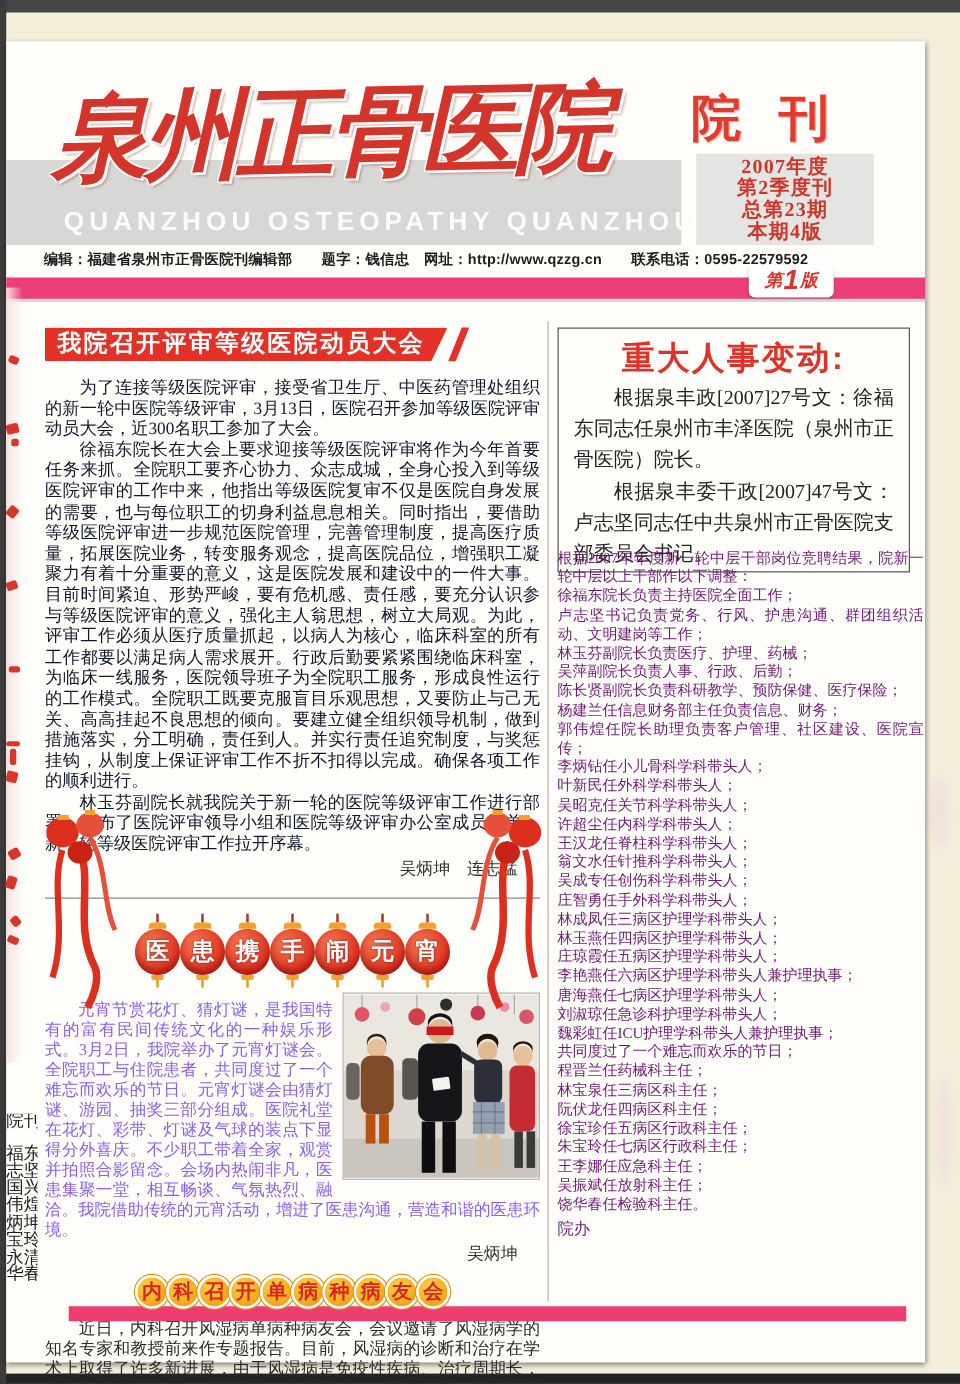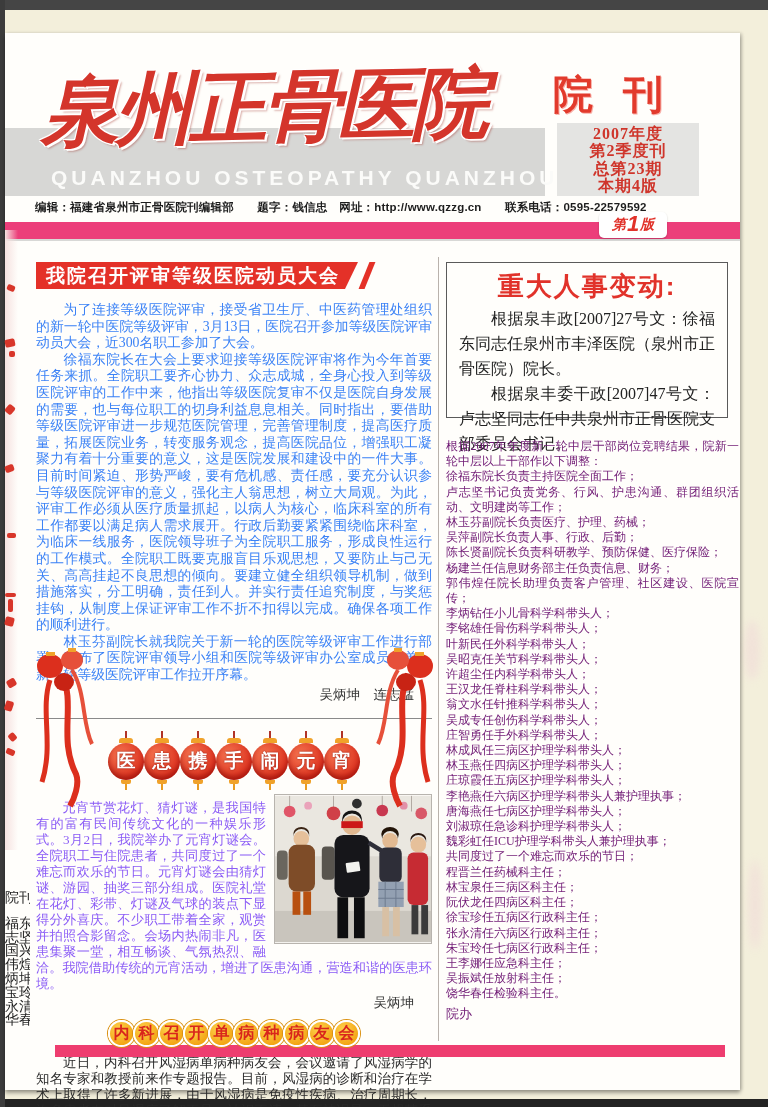--- a/index.html
+++ b/index.html
@@ -34,36 +34,36 @@
             border-bottom:2px solid #d8d8d6;}
   .page-badge{position:absolute;left:594px;top:179px;width:68px;height:26px;background:#fff;
             border-radius:5px;display:flex;align-items:center;justify-content:center;
             font-family:"Liberation Sans",sans-serif;font-style:italic;font-weight:bold;color:#e1322a;
             box-shadow:0 1px 2px rgba(0,0,0,.2);}
   .page-badge .sm{font-size:14px;} .page-badge .big{font-size:22px;margin:0 1px;position:relative;top:-1px;}
 
   
   .col-divider{position:absolute;left:433px;top:224px;width:1px;height:784px;background:#b9b2ac;}
   .left-col{position:absolute;left:31px;top:229px;width:396px;}
-  .right-box{position:absolute;left:441px;top:229px;width:282px;height:156px;border:1px solid #5a5a5a;
+  .right-box{position:absolute;left:441px;top:229px;width:282px;height:196px;border:1px solid #5a5a5a;
             box-sizing:border-box;padding:4px 12px 0 12px;}
   .right-box h2{margin:2px 0 2px 0;text-align:center;font-family:"Liberation Sans",sans-serif;
             font-size:26px;letter-spacing:2px;color:#e1322a;}
   .right-box p{margin:0;font-size:16px;line-height:25px;text-indent:2em;color:#222;text-align:justify;}
   .right-list{position:absolute;left:441px;top:406px;width:293px;font-size:12px;line-height:15.2px;color:#701a75;}
   .right-list div{text-align:justify;}
   .right-byline{margin-top:4px;text-align:right;padding-right:30px;font-size:13px;}
 
   
   .t-banner{position:relative;width:322px;height:27px;background:#e43128;
             clip-path:polygon(0 0,100% 0,calc(100% - 13px) 100%,0 100%);}
   .t-banner span{display:block;padding-left:10px;line-height:27px;color:#fff;
             font-family:"Liberation Sans",sans-serif;font-weight:bold;font-size:19px;letter-spacing:2px;white-space:nowrap;}
   .t-slash{position:absolute;left:328px;top:0;width:6px;height:27px;background:#e43128;transform:skewX(-22deg);}
-  .body-text{margin-top:13px;font-size:13.8px;line-height:16.6px;text-align:justify;color:#3b82f6;}
+  .body-text{margin-top:13px;font-size:13.8px;line-height:16.6px;text-align:justify;color:#0f172a;}
   .body-text p{margin:0;text-indent:2em;}
   .byline{margin-top:2px;text-align:right;padding-right:18px;font-size:13.5px;color:#333;}
   .rule{margin-top:14px;border-top:1px solid #8a8a8a;height:0;}
 
   
   .lantern-row{margin-top:12px;display:flex;justify-content:center;position:relative;z-index:2;}
   .lantern{width:36px;display:flex;flex-direction:column;align-items:center;margin:0 0;}
   .l-string{width:2px;height:7px;background:#b03328;}
   .l-cap{width:14px;height:5px;background:#f0a22a;border-radius:3px 3px 0 0;}
   .l-body{width:36px;height:37px;border-radius:50%;
@@ -320,41 +320,39 @@
       <div>
 
       <div class="appt">徐福东院长负责主持医院全面工作；</div>
           <div class="appt">卢志坚书记负责党务、行风、护患沟通、群团组织活动、文明建岗等工作；</div>
           <div class="appt">林玉芬副院长负责医疗、护理、药械；</div>
           <div class="appt">吴萍副院长负责人事、行政、后勤；</div>
           <div class="appt">陈长贤副院长负责科研教学、预防保健、医疗保险；</div>
           <div class="appt">杨建兰任信息财务部主任负责信息、财务；</div>
           <div class="appt">郭伟煌任院长助理负责客户管理、社区建设、医院宣传；</div>
           <div class="appt">李炳钻任小儿骨科学科带头人；</div>
-          <div class="appt">李铭雄任骨伤科学科带头人；</div>
           <div class="appt">叶新民任外科学科带头人；</div>
           <div class="appt">吴昭克任关节科学科带头人；</div>
           <div class="appt">许超尘任内科学科带头人；</div>
           <div class="appt">王汉龙任脊柱科学科带头人；</div>
           <div class="appt">翁文水任针推科学科带头人；</div>
           <div class="appt">吴成专任创伤科学科带头人；</div>
           <div class="appt">庄智勇任手外科学科带头人；</div>
           <div class="appt">林成凤任三病区护理学科带头人；</div>
           <div class="appt">林玉燕任四病区护理学科带头人；</div>
           <div class="appt">庄琼霞任五病区护理学科带头人；</div>
           <div class="appt">李艳燕任六病区护理学科带头人兼护理执事；</div>
           <div class="appt">唐海燕任七病区护理学科带头人；</div>
           <div class="appt">刘淑琼任急诊科护理学科带头人；</div>
           <div class="appt">魏彩虹任ICU护理学科带头人兼护理执事；</div>
           <div class="appt">共同度过了一个难忘而欢乐的节日；</div>
           <div class="appt">程晋兰任药械科主任；</div>
           <div class="appt">林宝泉任三病区科主任；</div>
           <div class="appt">阮伏龙任四病区科主任；</div>
           <div class="appt">徐宝珍任五病区行政科主任；</div>
-          <div class="appt">张永清任六病区行政科主任；</div>
           <div class="appt">朱宝玲任七病区行政科主任；</div>
           <div class="appt">王李娜任应急科主任；</div>
           <div class="appt">吴振斌任放射科主任；</div>
           <div class="appt">饶华春任检验科主任。</div>
         </div>
       <div class="right-byline">院办</div>
     </div>
 
     <div class="bottom-bar"></div>
 

